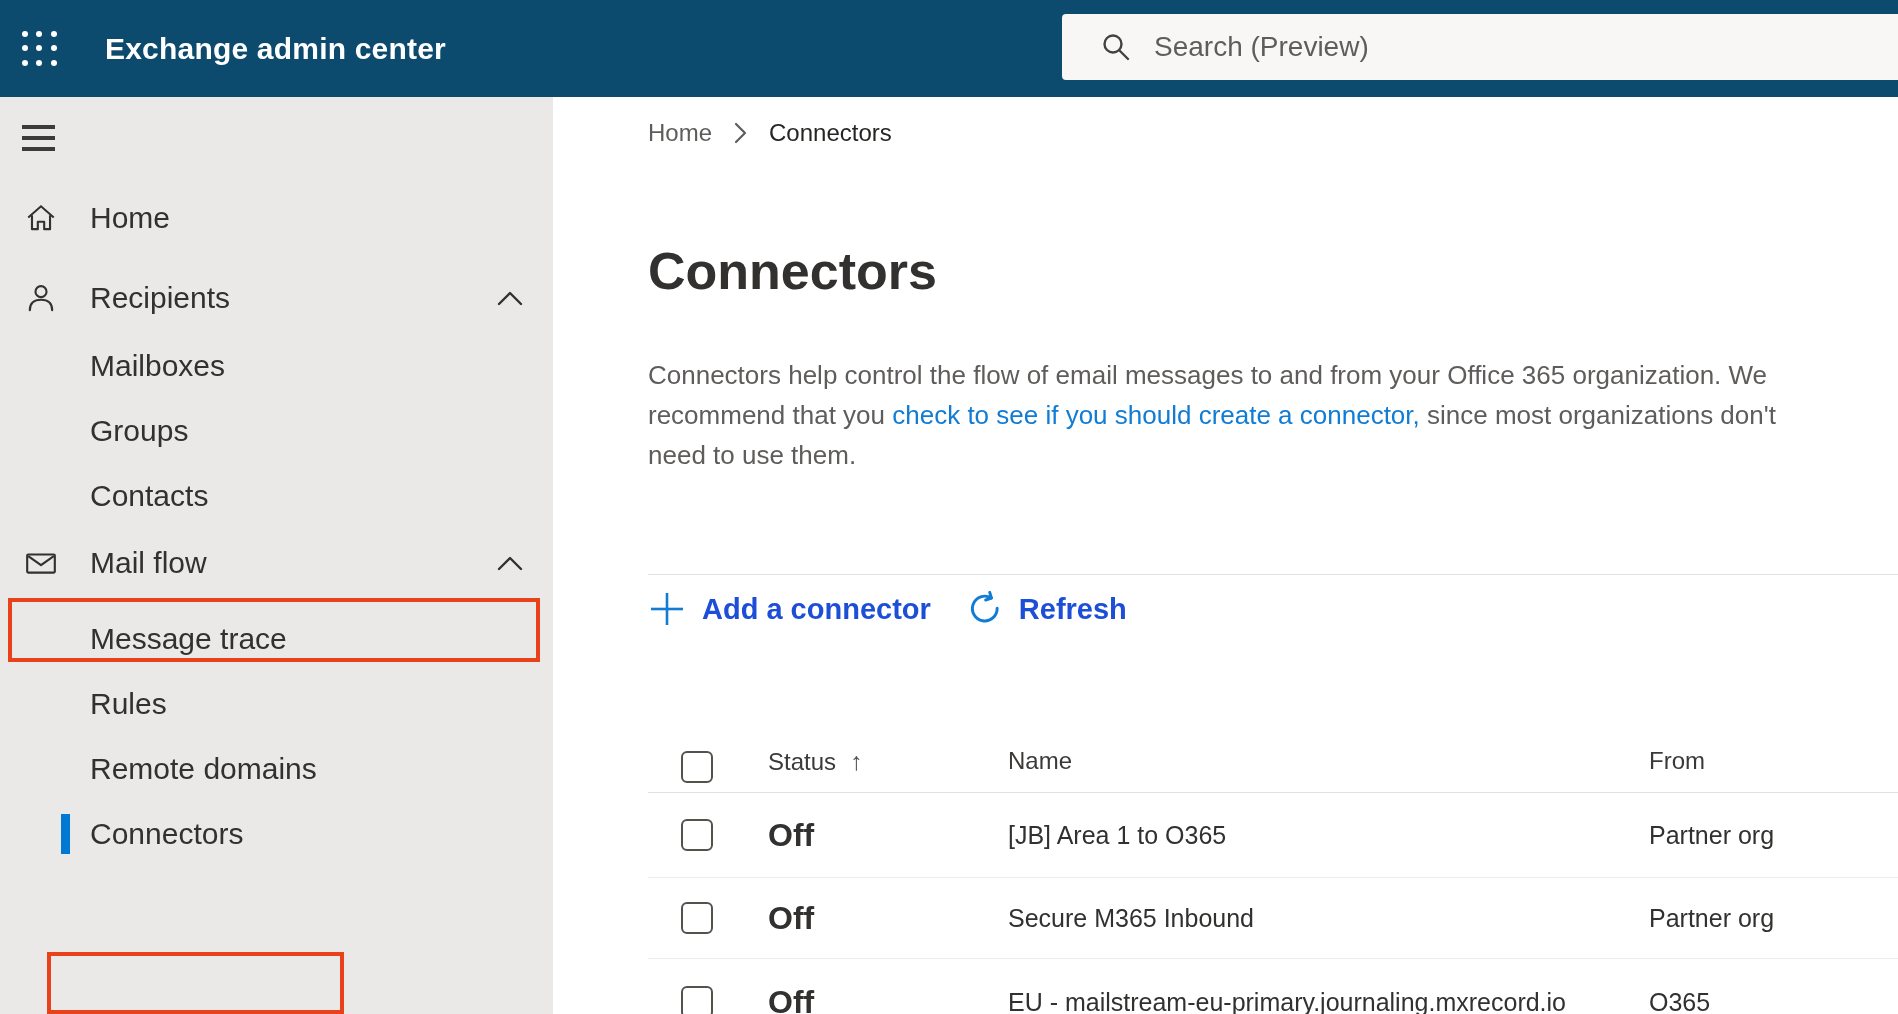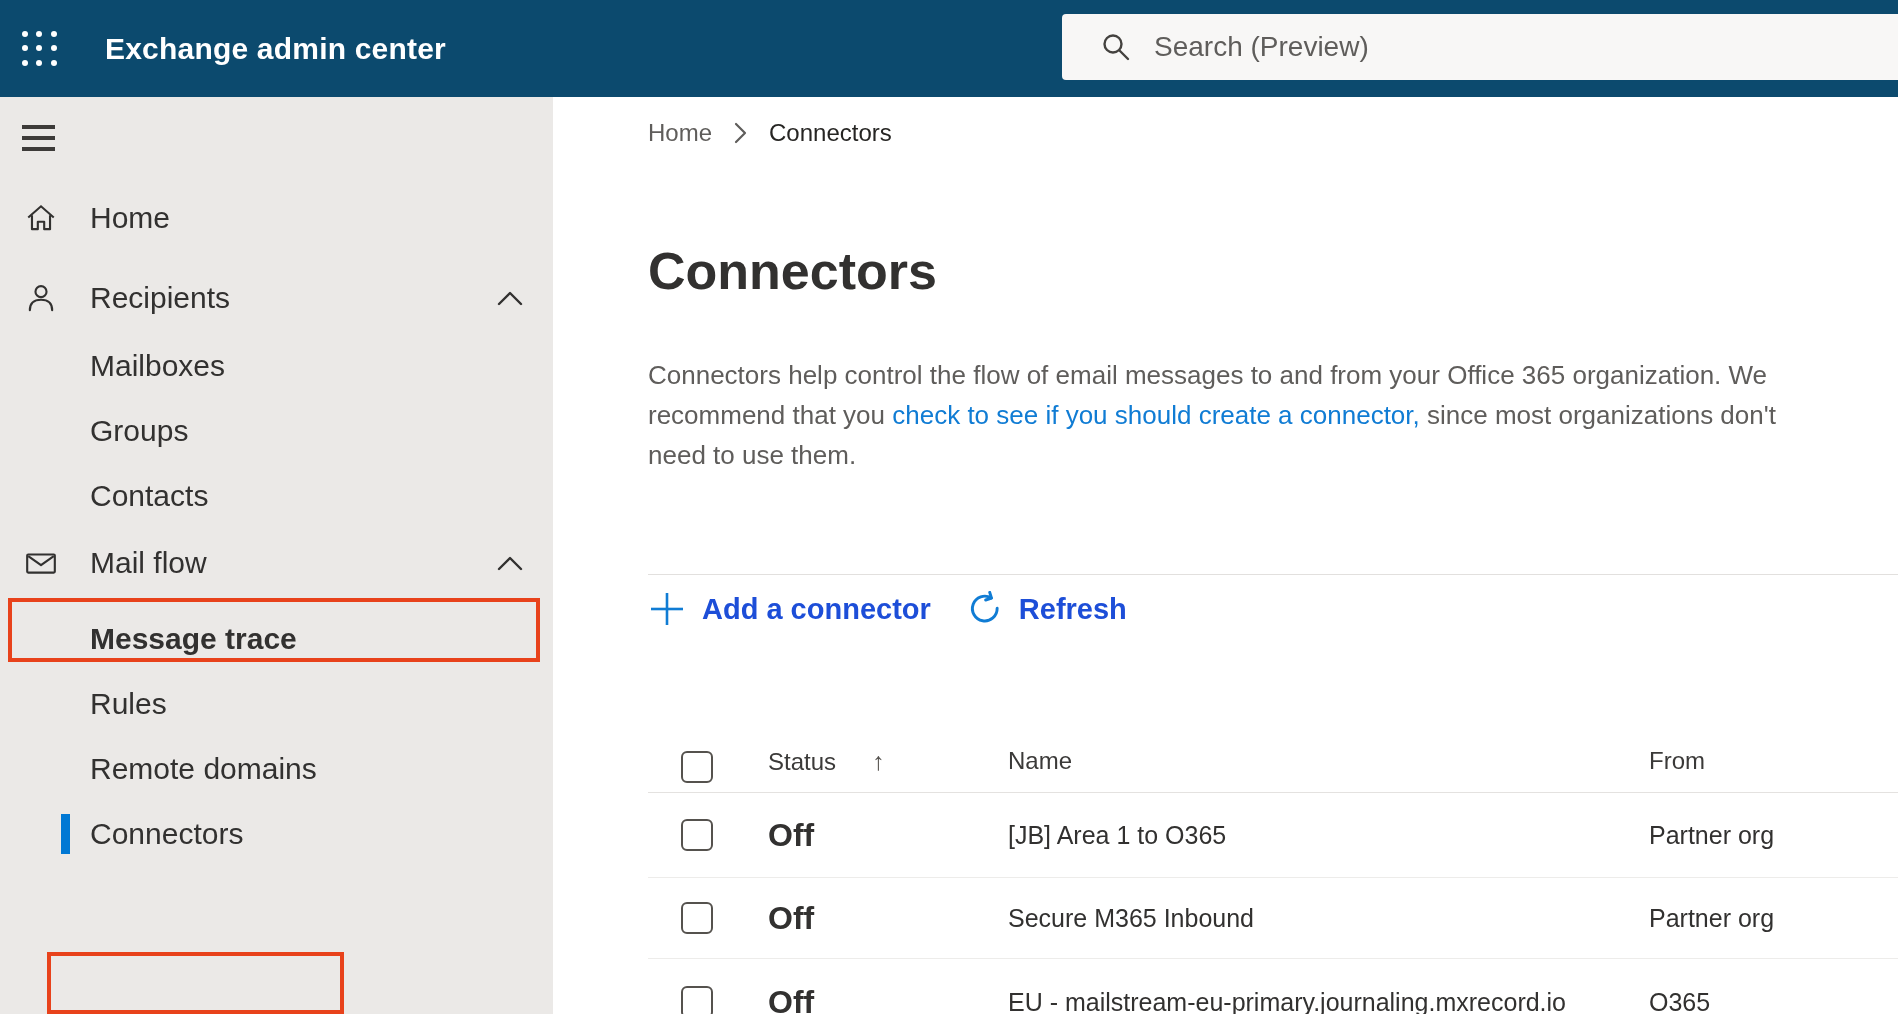--- a/index.html
+++ b/index.html
@@ -22,21 +22,21 @@
   
   .sidebar { position:absolute; left:0; top:97px; width:553px; bottom:0;
     background:#ebe9e7; z-index:10; }
   .hamburger { position:absolute; left:22px; top:28px; width:33px; cursor:pointer; }
   .hamburger i { display:block; width:33px; height:4px; background:#3d3b39; margin-bottom:7px; }
   .side-nav { position:absolute; left:0; top:86px; width:100%; }
   .side-item { position:relative; width:100%; display:flex; align-items:center; cursor:pointer; }
   .side-item.lvl1 { height:70px; }
   .side-item.lvl2 { height:65px; }
   .side-item.mt10 { margin-top:10px; }
-  .side-item.mt8  { margin-top:8px;font-weight:bold; }
+  .side-item.mt8  { margin-top:8px; }
   .s-icon { position:absolute; left:24px; width:34px; height:34px; }
   .s-icon svg { width:34px; height:34px; }
   .s-label { position:absolute; left:90px; color:#323130; font-size:30px; white-space:nowrap; }
   .s-chev { position:absolute; right:30px; width:26px; height:16px; }
   .sel-bar { position:absolute; left:61px; top:50%; transform:translateY(-50%);
     width:9px; height:40px; background:#0078d4; }
 
   
   .anno { position:absolute; border:4px solid #e8421b; z-index:20; pointer-events:none; }
   .anno-mailflow   { left:8px;  top:501px; width:532px; height:64px; }  
@@ -71,21 +71,21 @@
   .t-row:nth-child(2) { height:81px; }
   .t-row:nth-child(3) { height:85px; border-bottom:none; }
   .cb { position:absolute; left:33px; top:50%; transform:translateY(-50%);
     width:32px; height:32px; border:2.5px solid #55524e; border-radius:6px;
     background:#fff; cursor:pointer; }
   .t-head .cb { top:21px; transform:none; }
   .cell { position:absolute; top:50%; transform:translateY(-50%); white-space:nowrap; color:#323130; }
   .c-status { left:120px; }
   .c-name   { left:360px; }
   .c-from   { left:1001px; }
-  .t-head .cell { font-size:24px; color:#3b3a39; display:flex; align-items:center;gap:22px; }
+  .t-head .cell { font-size:24px; color:#3b3a39; display:flex; align-items:center; }
   .sort-arrow { margin-left:14px; font-size:25px; color:#55524e; }
   .t-row .c-status { font-size:32px; font-weight:700; }
   .t-row .c-name, .t-row .c-from { font-size:25px; }
 </style>
 </head>
 <body>
 
 <div class="topbar">
   <div class="waffle">
     <i></i>

